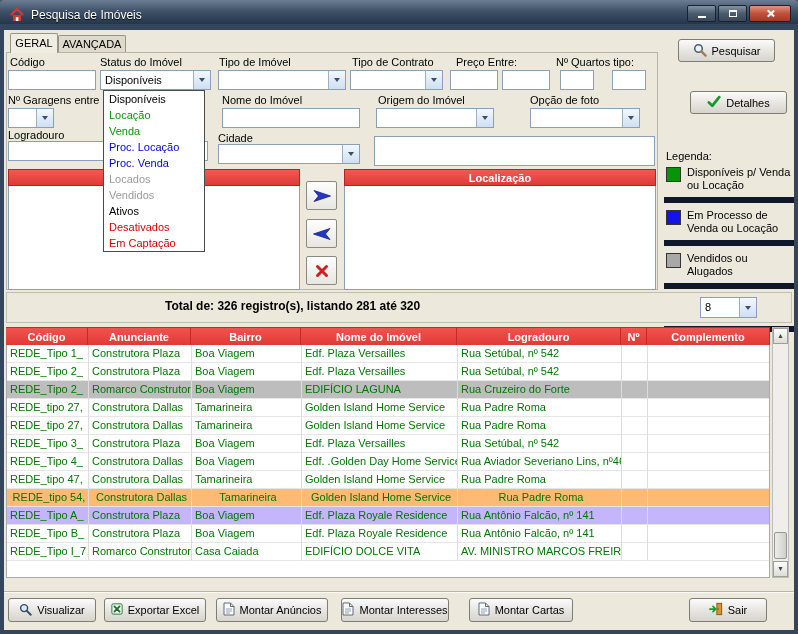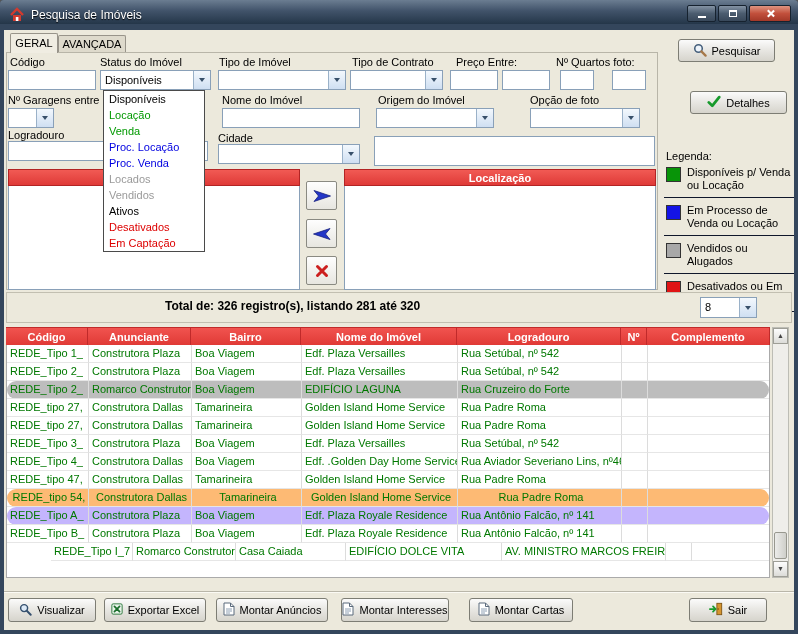--- a/index.html
+++ b/index.html
@@ -44,32 +44,32 @@
     font-size:11px; text-align:center; line-height:17px; border:1px solid #b22424; }
   .listbox { position:absolute; background:#fff; border:1px solid #89a0b8; border-top:none; }
   .xfer { position:absolute; left:306px; width:31px; height:29px; background:linear-gradient(#fefefe,#e7e6e0);
     border:1px solid #8a8a82; border-radius:2px; display:flex; align-items:center; justify-content:center; }
 
   .ddl { position:absolute; left:103px; top:90px; width:102px; background:#fff; border:1px solid #4a4a4a; z-index:80; }
   .ddl .opt { height:16px; line-height:16px; font-size:11px; padding-left:5px; white-space:nowrap; }
 
   .legend-title { position:absolute; left:666px; top:150px; font-size:11px; }
   .leg-items { position:absolute; left:664px; top:164px; width:130px; }
-  .leg-item { display:flex; gap:6px; align-items:flex-start; padding:2px 0 5px 2px; border-bottom:1px solid #0f172a; margin-bottom:4px; }
+  .leg-item { display:flex; gap:6px; align-items:flex-start; padding:2px 0 5px 2px; border-bottom:6px solid #0f172a; margin-bottom:4px; }
   .leg-sq { width:15px; height:15px; border:1px solid #333; flex:0 0 15px; margin-top:1px; }
   .leg-lbl { font-size:11px; line-height:13px; }
 
   .statusbar { position:absolute; left:6px; top:292px; width:786px; height:31px; background:#ece9dc; border:1px solid #c2bfb1; }
   .total { position:absolute; left:165px; top:299px; font-size:12px; font-weight:bold; }
 
   .ghdr { position:absolute; left:6px; top:327px; width:764px; height:18px; display:flex; }
   .hc { background:linear-gradient(#f1534f,#e03a36); color:#fff; font-weight:bold; font-size:11px; text-align:center;
     line-height:18px; border-right:1px solid #c02a2a; border-top:1px solid #c02a2a; overflow:hidden; white-space:nowrap; }
   .gbody { position:absolute; left:6px; top:345px; width:764px; height:233px; background:#fff; border:1px solid #aaa; border-top:none; overflow:hidden; }
-  .grow { display:flex; height:18px; background:#fff;border-radius:9px; }
+  .grow { display:flex; height:18px; background:#fff; }
   .gc { font-size:11px; color:#007800; line-height:17px; padding-left:3px; border-right:1px solid #dcdcdc;
     border-bottom:1px solid #e6e6e6; overflow:hidden; white-space:nowrap; }
   .c0{width:82px;flex:0 0 82px;} .c1{width:103px;flex:0 0 103px;} .c2{width:110px;flex:0 0 110px;}
   .c3{width:156px;flex:0 0 156px;} .c4{width:164px;flex:0 0 164px;} .c5{width:26px;flex:0 0 26px;} .c6{width:123px;flex:0 0 123px;}
 
   .vscroll { position:absolute; left:772px; top:327px; width:17px; height:251px; background:#efeeea; border:1px solid #bdbdb5; }
   .sarr { position:absolute; left:0; width:15px; height:16px; background:linear-gradient(#fdfdfd,#dcdcd8);
     border:1px solid #9e9e96; font-size:7px; line-height:14px; text-align:center; color:#444; }
   .sthumb { position:absolute; left:1px; top:204px; width:13px; height:27px; background:linear-gradient(90deg,#ececea,#cfcfca);
     border:1px solid #98988f; border-radius:2px; }
@@ -105,21 +105,21 @@
 
   <div class="tab active">GERAL</div>
   <div class="tab idle">AVANÇADA</div>
   <div class="tabpage"></div>
 
   <div class="lbl" style="left:10px; top:56px;">Código</div>
   <div class="lbl" style="left:100px; top:56px;">Status do Imóvel</div>
   <div class="lbl" style="left:219px; top:56px;">Tipo de Imóvel</div>
   <div class="lbl" style="left:352px; top:56px;">Tipo de Contrato</div>
   <div class="lbl" style="left:456px; top:56px;">Preço Entre:</div>
-  <div class="lbl" style="left:556px; top:56px;">Nº Quartos foto:</div>
+  <div class="lbl" style="left:556px; top:56px;">Nº Quartos tipo:</div>
 
   <input class="tb" style="left: 8px; top: 70px; width: 88px;">
   <div class="combo" style="left:100px; top:70px; width:111px;">
     <span class="ct">Disponíveis</span>
     <span class="ca">
         <span class="tri"></span>
       </span>
   </div>
   <div class="combo" style="left:218px; top:70px; width:128px;">
     <span class="ca">
@@ -377,21 +377,21 @@
       <div class="grow" style="background-color: rgb(255, 255, 255);">
         <span class="gc c0">REDE_Tipo B_</span>
         <span class="gc c1">Construtora Plaza</span>
         <span class="gc c2">Boa Viagem</span>
         <span class="gc c3">Edf. Plaza Royale Residence</span>
         <span class="gc c4">Rua Antônio Falcão, nº 141</span>
         <span class="gc c5"></span>
         <span class="gc c6"></span>
       </div>
 
-      <div class="grow" style="background-color: rgb(255, 255, 255); padding-left: 44px;">
+      <div class="grow" style="background-color: rgb(255, 255, 255);">
         <span class="gc c0">REDE_Tipo I_7</span>
         <span class="gc c1">Romarco Construtora e</span>
         <span class="gc c2">Casa Caiada</span>
         <span class="gc c3">EDIFÍCIO DOLCE VITA</span>
         <span class="gc c4">AV. MINISTRO MARCOS FREIRE</span>
         <span class="gc c5"></span>
         <span class="gc c6"></span>
       </div>
     </div>
 

